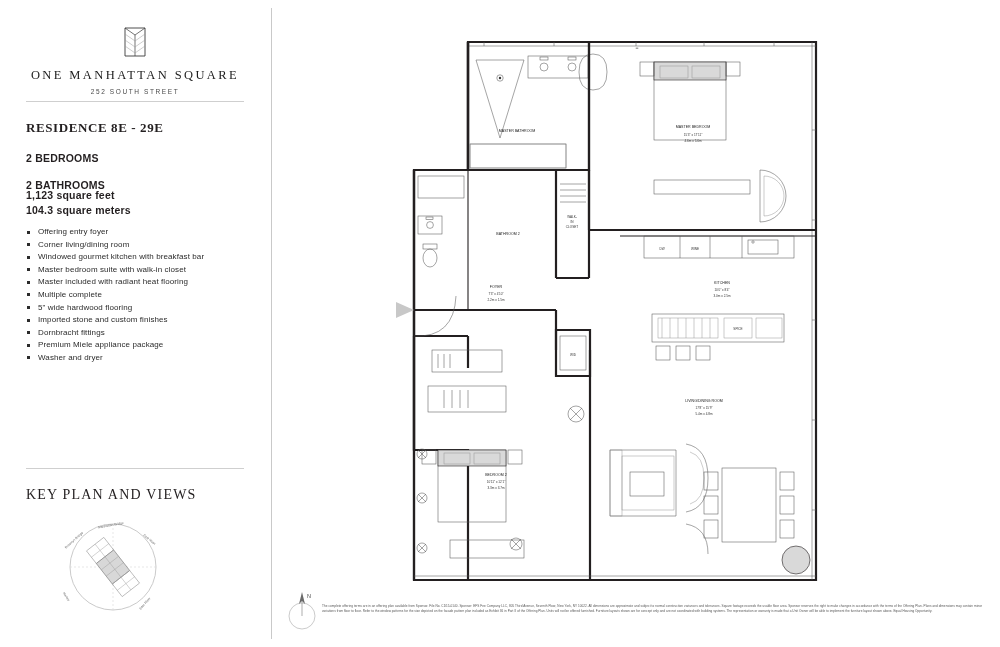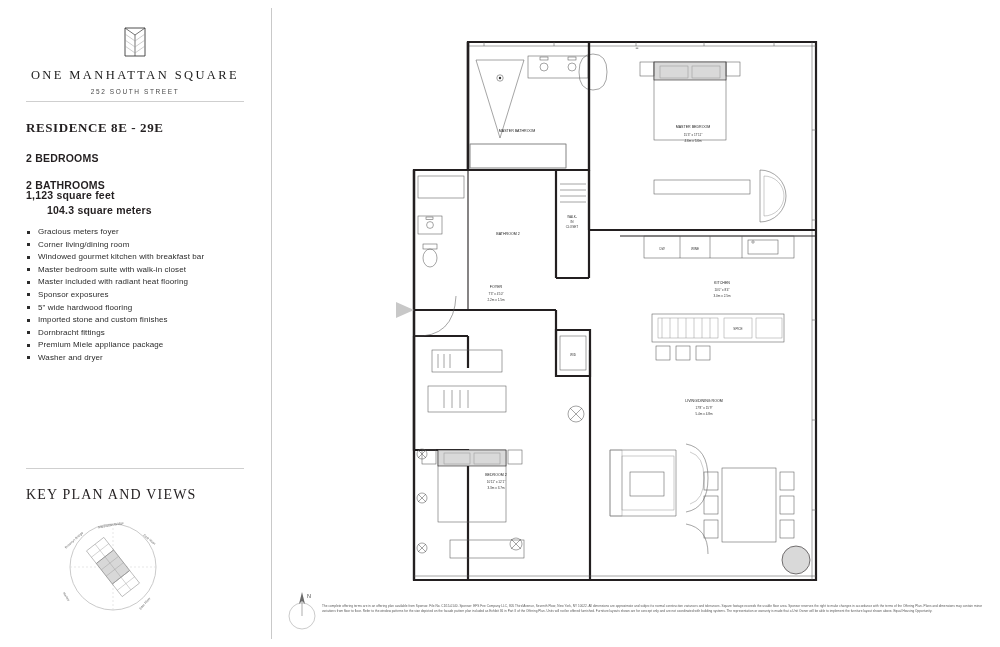--- a/index.html
+++ b/index.html
@@ -28,21 +28,21 @@
   .hr1{position:absolute;left:26px;top:101px;width:218px;height:1px;background:#cfcfcf;}
 
   .res-title{
     position:absolute;left:26px;top:120px;
     font-family:"Liberation Serif",serif;font-weight:bold;font-size:13px;letter-spacing:.6px;
   }
   .spec{position:absolute;left:26px;font-size:10.5px;font-weight:bold;letter-spacing:.2px;}
   .spec.b1{top:152px;}
   .spec.b2{top:167px;margin-top:12px;}
   .spec.s1{top:189px;}
-  .spec.s2{top:204px;margin-left:21px;}
+  .spec.s2{top:204px;}
 
   .features{position:absolute;left:26px;top:226px;width:230px;}
   .feature{
     position:relative;padding-left:12px;font-size:8px;line-height:12.6px;color:#2b2b2b;
     letter-spacing:.1px;
   }
   .feature:before{
     content:"";position:absolute;left:1px;top:4.5px;width:3px;height:3px;background:#2b2b2b;
   }
   .hr2{position:absolute;left:26px;top:468px;width:218px;height:1px;background:#cfcfcf;}
@@ -87,26 +87,26 @@
 
     <div class="hr1"></div>
 
     <div class="res-title">RESIDENCE 8E - 29E</div>
     <div class="spec b1">2 BEDROOMS</div>
     <div class="spec b2">2 BATHROOMS</div>
     <div class="spec s1">1,123 square feet</div>
     <div class="spec s2">104.3 square meters</div>
 
     <div class="features">
-      <div class="feature">Gracious meters foyer</div>
+      <div class="feature">Offering entry foyer</div>
       <div class="feature">Corner living/dining room</div>
       <div class="feature">Windowed gourmet kitchen with breakfast bar</div>
       <div class="feature">Master bedroom suite with walk-in closet</div>
       <div class="feature">Master included with radiant heat flooring</div>
-      <div class="feature">Sponsor exposures</div>
+      <div class="feature">Multiple complete</div>
       <div class="feature">5" wide hardwood flooring</div>
       <div class="feature">Imported stone and custom finishes</div>
       <div class="feature">Dornbracht fittings</div>
       <div class="feature">Premium Miele appliance package</div>
       <div class="feature">Washer and dryer</div>
     </div>
 
     <div class="hr2"></div>
 
     <div class="keyplan-title">KEY PLAN AND VIEWS</div>

